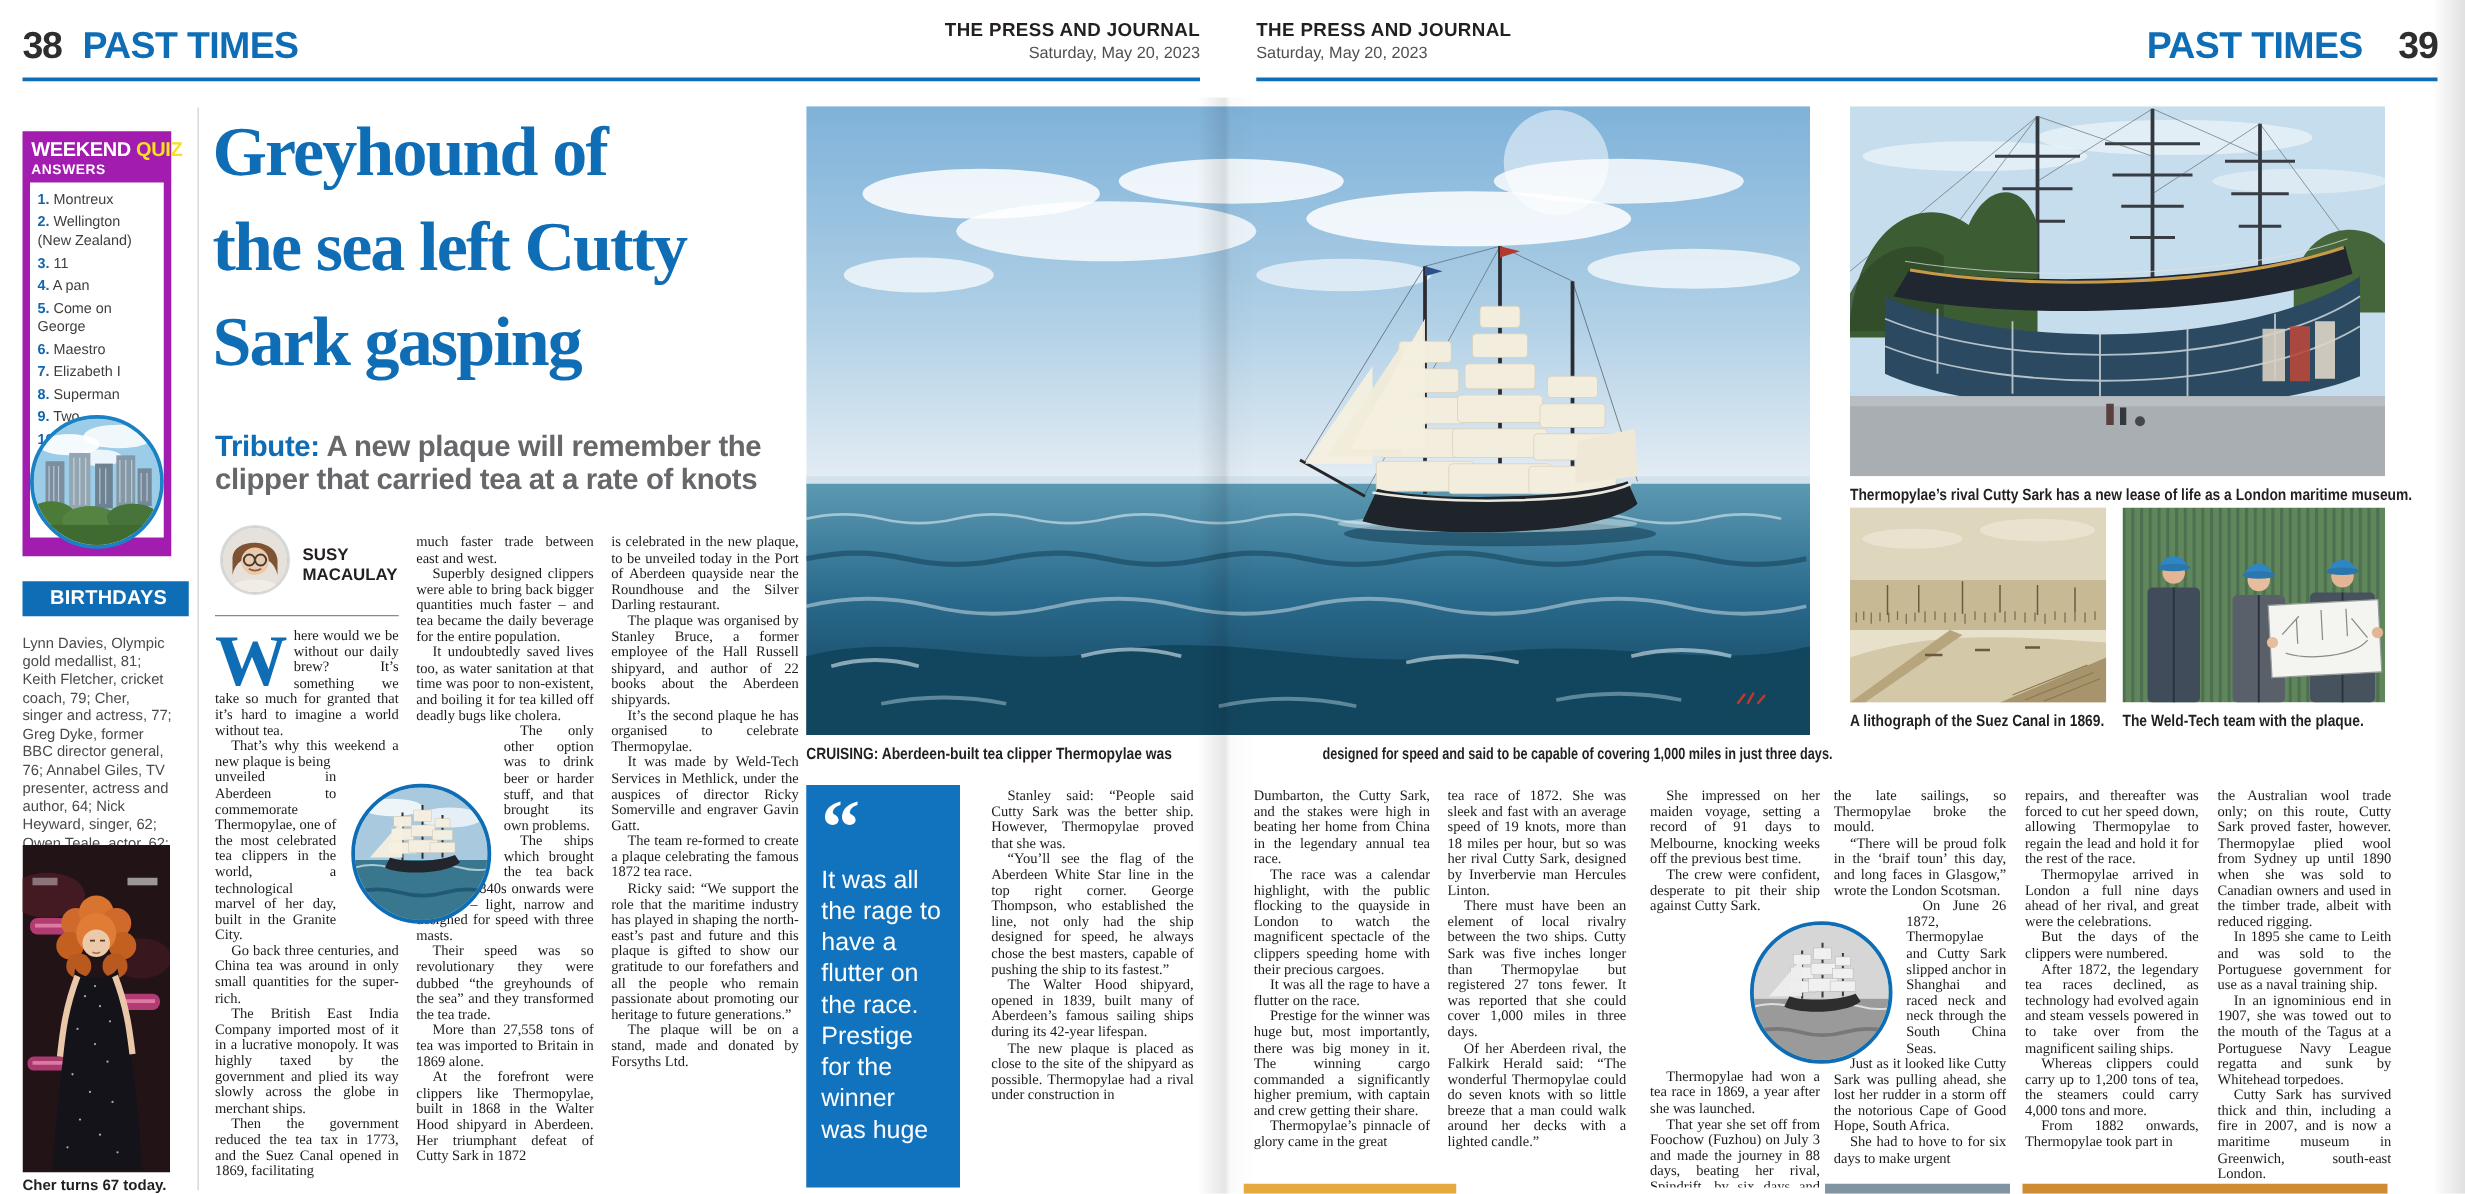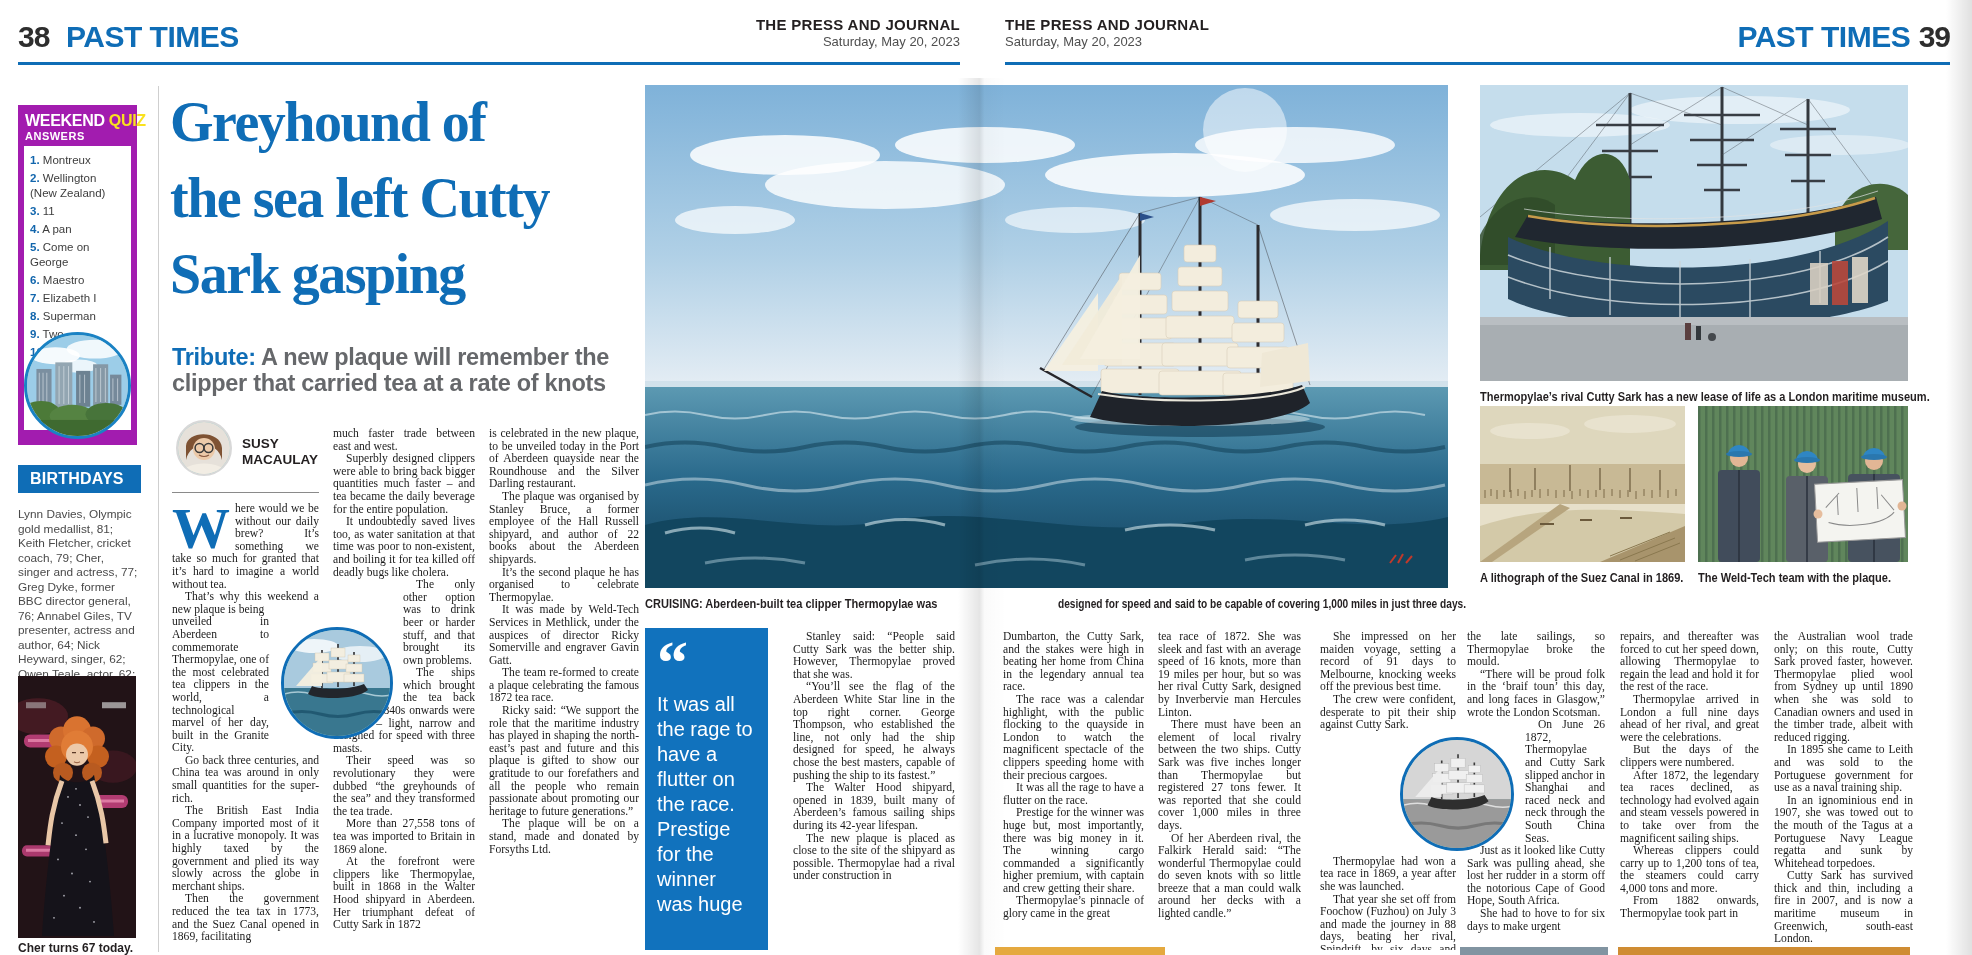--- a/index.html
+++ b/index.html
@@ -14,21 +14,21 @@
   .toprule{height:3px;background:#0f6db6;}
   .vrule{width:1px;background:#cfcfcf;}
   
   .quizbox{background:#a21caf;}
   .quiztitle{font-weight:700;font-size:16px;color:#ffffff;letter-spacing:-0.3px;white-space:nowrap;}
   .quiztitle .yellow{color:#f9e11e;}
   .quizsub{font-weight:700;font-size:11px;color:#ffffff;letter-spacing:0.5px;}
   .quizpanel{background:#ffffff;padding:7px 6px;}
   .qa{font-size:11.5px;line-height:15px;color:#3d3d3d;margin-bottom:3px;}
   .qa b{color:#1266ad;}
-  .bdaybar{background:#0f6db6;color:#fff;font-weight:700;font-size:16px;line-height:28px;padding-left:12px;letter-spacing:0.2px;}
+  .bdaybar{background:#0f6db6;color:#fff;font-weight:700;font-size:16px;line-height:28px;padding-left:22px;letter-spacing:0.2px;}
   .bdaytext{font-size:11.8px;line-height:14.5px;color:#4a4a4a;}
   .photocap{font-weight:700;font-size:12px;color:#231f20;}
   
   .headline{font-family:"Liberation Serif",serif;font-weight:700;color:#0f6db6;
             font-size:56px;line-height:76px;letter-spacing:-1.5px;white-space:nowrap;}
   .standfirst{font-weight:700;font-size:23.5px;line-height:26px;color:#66686b;letter-spacing:-0.3px;}
   .standfirst .label{color:#0f6db6;}
   .byname{font-weight:700;font-size:13.5px;line-height:15.5px;color:#231f20;}
   .byrule{height:1px;background:#8a8a8a;}
   .bodycol{font-family:"Liberation Serif",serif;font-size:11.6px;line-height:12.6px;
@@ -61,21 +61,21 @@
 <div class="abs" style="left:640px;top:16px;width:320px;text-align:right;">
   <div class="mast">THE PRESS AND JOURNAL</div>
   <div class="mdate">Saturday, May 20, 2023</div>
 </div>
 <div class="abs" style="left:1005px;top:16px;width:320px;">
   <div class="mast">THE PRESS AND JOURNAL</div>
   <div class="mdate">Saturday, May 20, 2023</div>
 </div>
 <div class="abs" style="left:1640px;top:20px;width:310px;text-align:right;">
   <span class="sect">PAST TIMES</span>
-  <span class="folio" style="margin-left:4px;">39</span>
+  <span class="folio" style="margin-left:24px;">39</span>
 </div>
 <div class="abs toprule" style="left:18px;top:62px;width:942px;"></div>
 <div class="abs toprule" style="left:1005px;top:62px;width:945px;"></div>
 <div class="abs vrule" style="left:158px;top:86px;height:866px;"></div>
 
 <div class="abs quizbox" style="left:18px;top:105px;width:119px;height:340px;">
   <div style="padding:7px 7px 4px 7px;">
     <span class="quiztitle"><span>WEEKEND </span><span class="yellow">QUIZ</span></span>
     <div class="quizsub">ANSWERS</div>
   </div>
@@ -445,21 +445,21 @@
   <div class="cont">
       <p>Dumbarton, the Cutty Sark, and the stakes were high in beating her home from China in the legendary annual tea race.</p>
       <p>The race was a calendar highlight, with the public flocking to the quayside in London to watch the magnificent spectacle of the clippers speeding home with their precious cargoes.</p>
       <p>It was all the rage to have a flutter on the race.</p>
       <p>Prestige for the winner was huge but, most importantly, there was big money in it. The winning cargo commanded a significantly higher premium, with captain and crew getting their share.</p>
       <p>Thermopylae’s pinnacle of glory came in the great</p>
     </div>
 </div>
 <div class="abs bodycol" style="left:1158px;top:631px;width:143px;height:319px;">
   <div class="cont">
-      <p>tea race of 1872. She was sleek and fast with an average speed of 16 knots, more than 19 miles per hour, but so was her rival Cutty Sark, designed by Inverbervie man Hercules Linton.</p>
+      <p>tea race of 1872. She was sleek and fast with an average speed of 19 knots, more than 18 miles per hour, but so was her rival Cutty Sark, designed by Inverbervie man Hercules Linton.</p>
       <p>There must have been an element of local rivalry between the two ships. Cutty Sark was five inches longer than Thermopylae but registered 27 tons fewer. It was reported that she could cover 1,000 miles in three days.</p>
       <p>Of her Aberdeen rival, the Falkirk Herald said: “The wonderful Thermopylae could do seven knots with so little breeze that a man could walk around her decks with a lighted candle.”</p>
     </div>
 </div>
 <div class="abs bodycol" style="left:1320px;top:631px;width:136px;height:319px;">
   <div>
       <p>She impressed on her maiden voyage, setting a record of 91 days to Melbourne, knocking weeks off the previous best time.</p>
       <p>The crew were confident, desperate to pit their ship against Cutty Sark.</p>
     </div>
   <span class="cutout-r" style="width:58px;height:122px;"></span>

